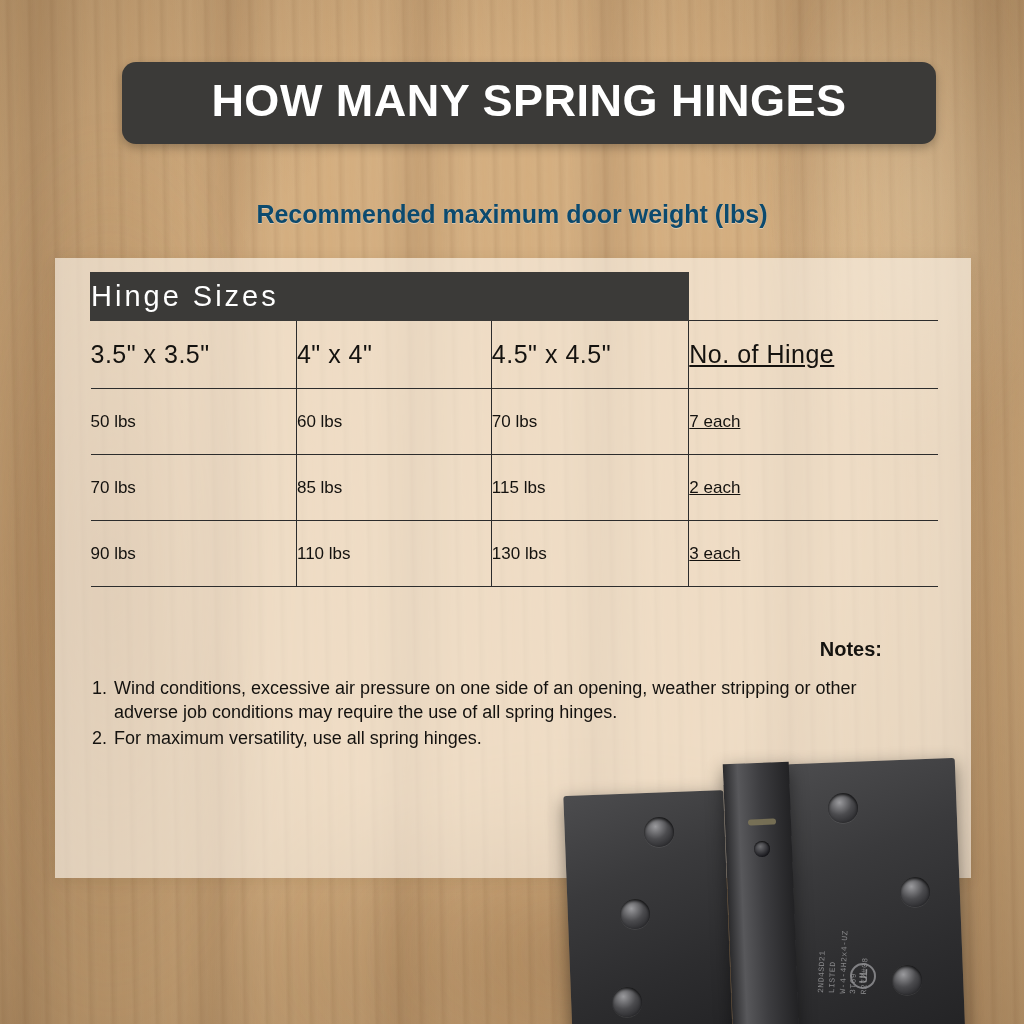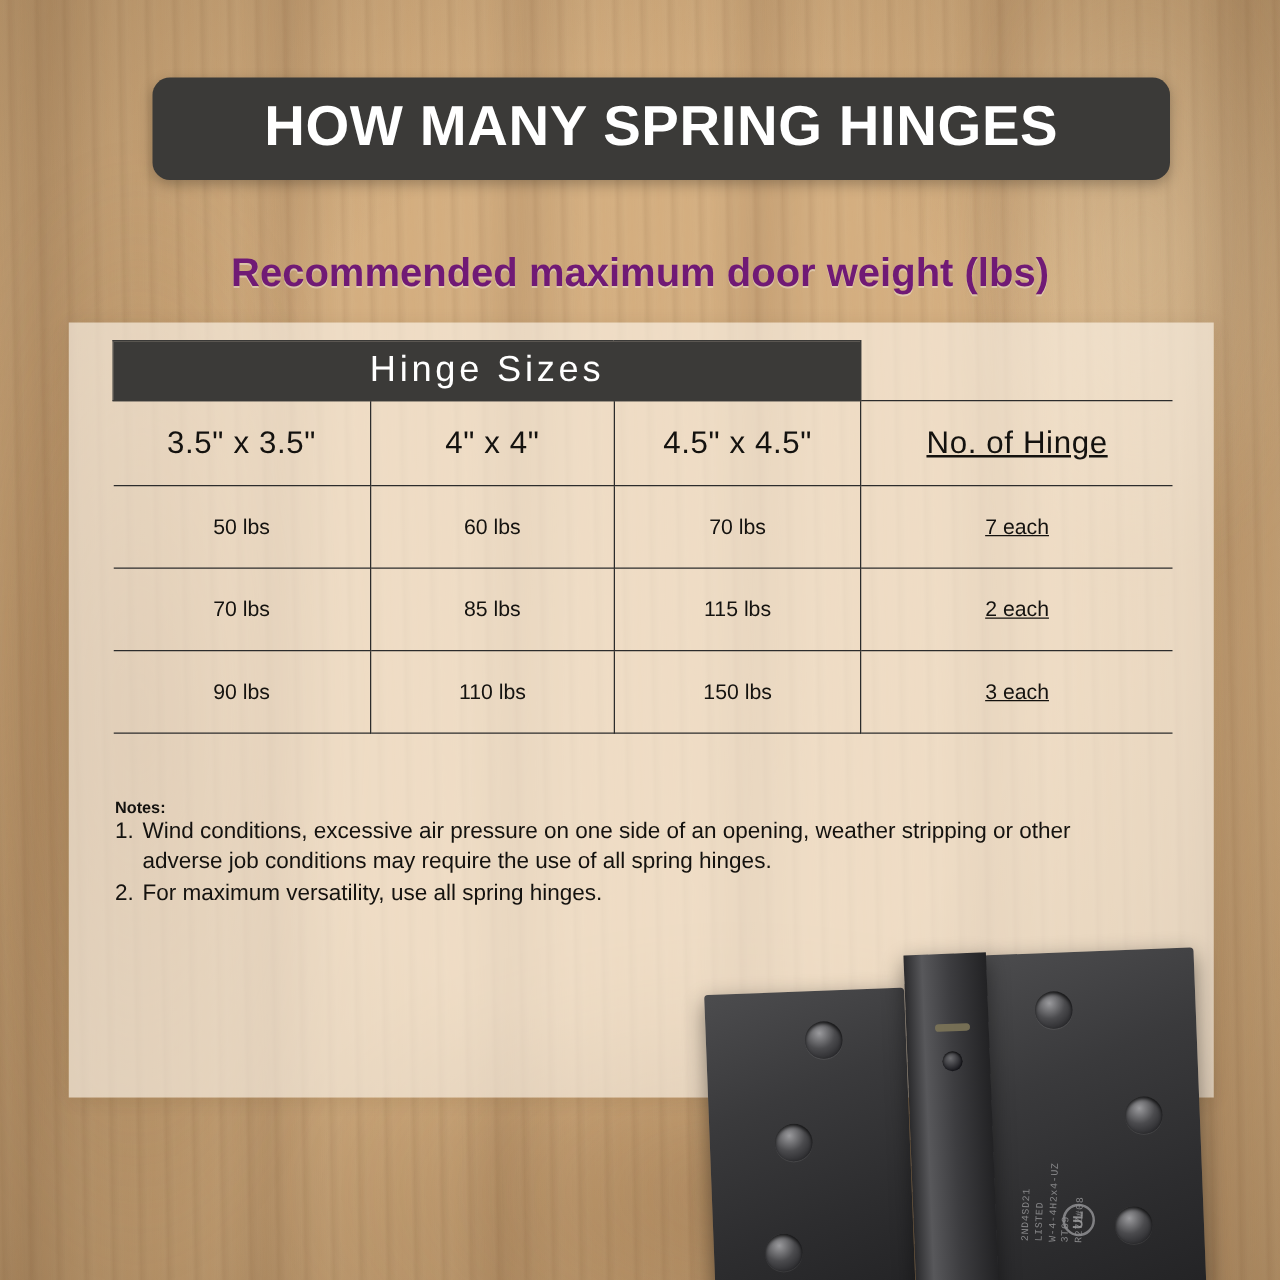--- a/index.html
+++ b/index.html
@@ -91,22 +91,22 @@
     font-weight: bold;
     font-size: 45px;
     line-height: 1.12;
     letter-spacing: 0.5px;
   }
 
   .subtitle {
     position: absolute;
     left: 0; right: 0; top: 200px;
     text-align: center;
-    color: #701a75;
-    font-size: 32px;
+    color: #0c4a6e;
+    font-size: 25px;
     font-weight: bold;
     text-shadow: 0 1px 0 rgba(255,255,255,0.35);
   }
 
   
   .card {
     position: absolute;
     left: 55px; top: 258px;
     width: 916px;
     height: 620px;
@@ -120,21 +120,21 @@
     left: 90px; top: 272px;
     width: 848px;
   }
   table.hinge-table {
     width: 100%;
     border-collapse: collapse;
     table-layout: fixed;
   }
   table.hinge-table td, table.hinge-table th {
     border: 1px solid #2c2c2c;
-    text-align: center;
+    text-align: left;
     color: #14120f;
     font-weight: normal;
   }
   .header-cell {
     background: #3b3a38;
     color: #ffffff !important;
     font-size: 29px;
     font-weight: bold;
     letter-spacing: 3px;
     height: 48px;
@@ -163,22 +163,24 @@
   table.hinge-table tr td:last-child { border-right: none; text-decoration: underline; }
 
   
   .notes {
     position: absolute;
     left: 92px; top: 638px;
     width: 790px;
     color: #14120f;
   }
   .notes-label {
-    font-size: 13px;
-    font-weight: bold;
+    font-size: 20px;
+    font-weight: bold;
+    margin-bottom: 16px;
+    text-align: right;
   }
   .notes ol {
     list-style: none;
     font-size: 18px;
     line-height: 1.32;
   }
   .notes ol li {
     display: flex;
     gap: 7px;
     margin-bottom: 2px;
@@ -326,21 +328,21 @@
         </tr>
         <tr class="data-row">
           <td>70 lbs</td>
           <td>85 lbs</td>
           <td>115 lbs</td>
           <td>2 each</td>
         </tr>
         <tr class="data-row">
           <td>90 lbs</td>
           <td>110 lbs</td>
-          <td>150 lbs</td>
+          <td>130 lbs</td>
           <td>3 each</td>
         </tr>
       </tbody>
     </table>
   </div>
 
   <div class="notes">
     <div class="notes-label">Notes:</div>
     <ol>
       <li>

